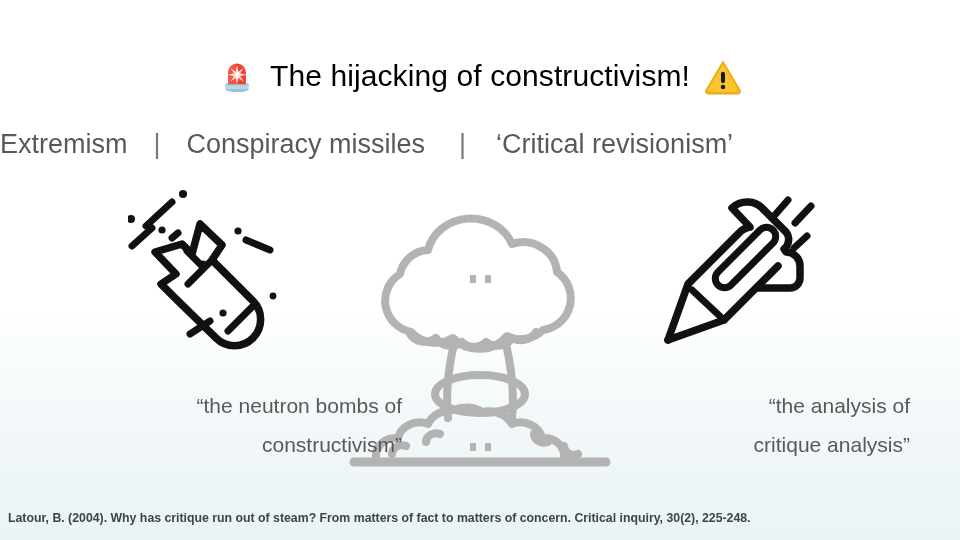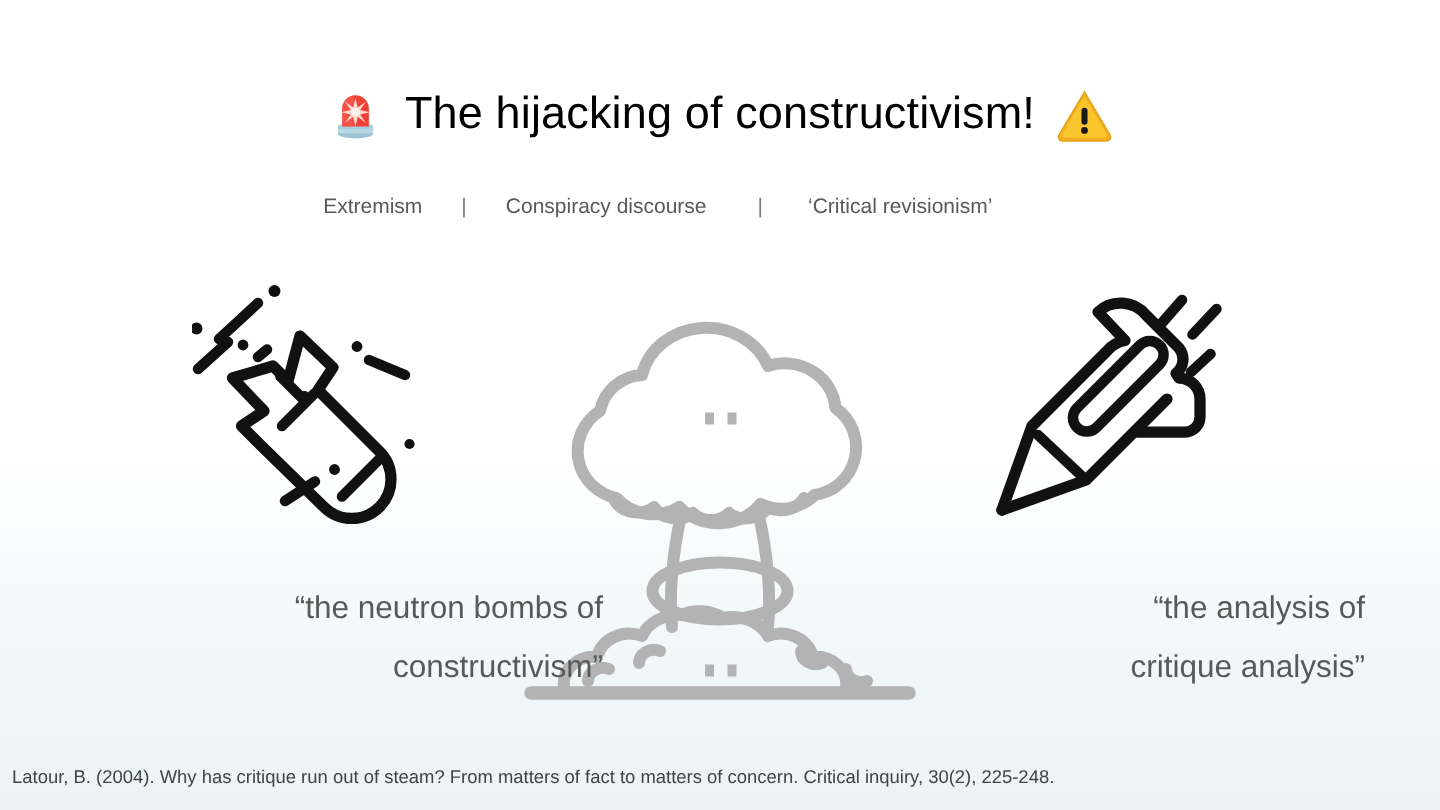--- a/index.html
+++ b/index.html
@@ -42,23 +42,22 @@
   .emoji-ico { width: 38px; height: 38px; display: block; }
 
   
   #subtitle-row {
     position: absolute;
     top: 129px;
     left: 0;
     width: 877px;
     display: flex;
     align-items: baseline;
-    justify-content: center;
     color: #595959;
-    font-size: 14px;
+    font-size: 27px;
     white-space: nowrap;
   }
   .sub-item { }
   .sub-sep { color: #7a7a7a; }
   .gap-a { width: 26px; display: inline-block; }
   .gap-b { width: 26px; display: inline-block; }
   .gap-c { width: 34px; display: inline-block; }
   .gap-d { width: 30px; display: inline-block; }
 
   
@@ -104,20 +103,21 @@
   }
 
   
   #citation {
     position: absolute;
     left: 8px;
     top: 511px;
     font-size: 12.3px;
     color: #3d4547;
     white-space: nowrap;
+    font-weight: bold;
   }
 </style>
 </head>
 <body>
 
 <div id="slide">
 
   <div id="title-row">
 
     <span>
@@ -148,21 +148,21 @@
       </svg>
     </span>
 
   </div>
 
   <div id="subtitle-row">
     <span class="sub-item">Extremism</span>
     <span class="gap-a"></span>
     <span class="sub-sep">|</span>
     <span class="gap-b"></span>
-    <span class="sub-item">Conspiracy discourse</span>
+    <span class="sub-item">Conspiracy missiles</span>
     <span class="gap-c"></span>
     <span class="sub-sep">|</span>
     <span class="gap-d"></span>
     <span class="sub-item">‘Critical revisionism’</span>
   </div>
 
   <div id="bomb-icon">
     <svg viewBox="0 0 186 164" width="186" height="164">
       <g fill="none" stroke="#111111" stroke-width="7.5" stroke-linecap="round" stroke-linejoin="round">
 

